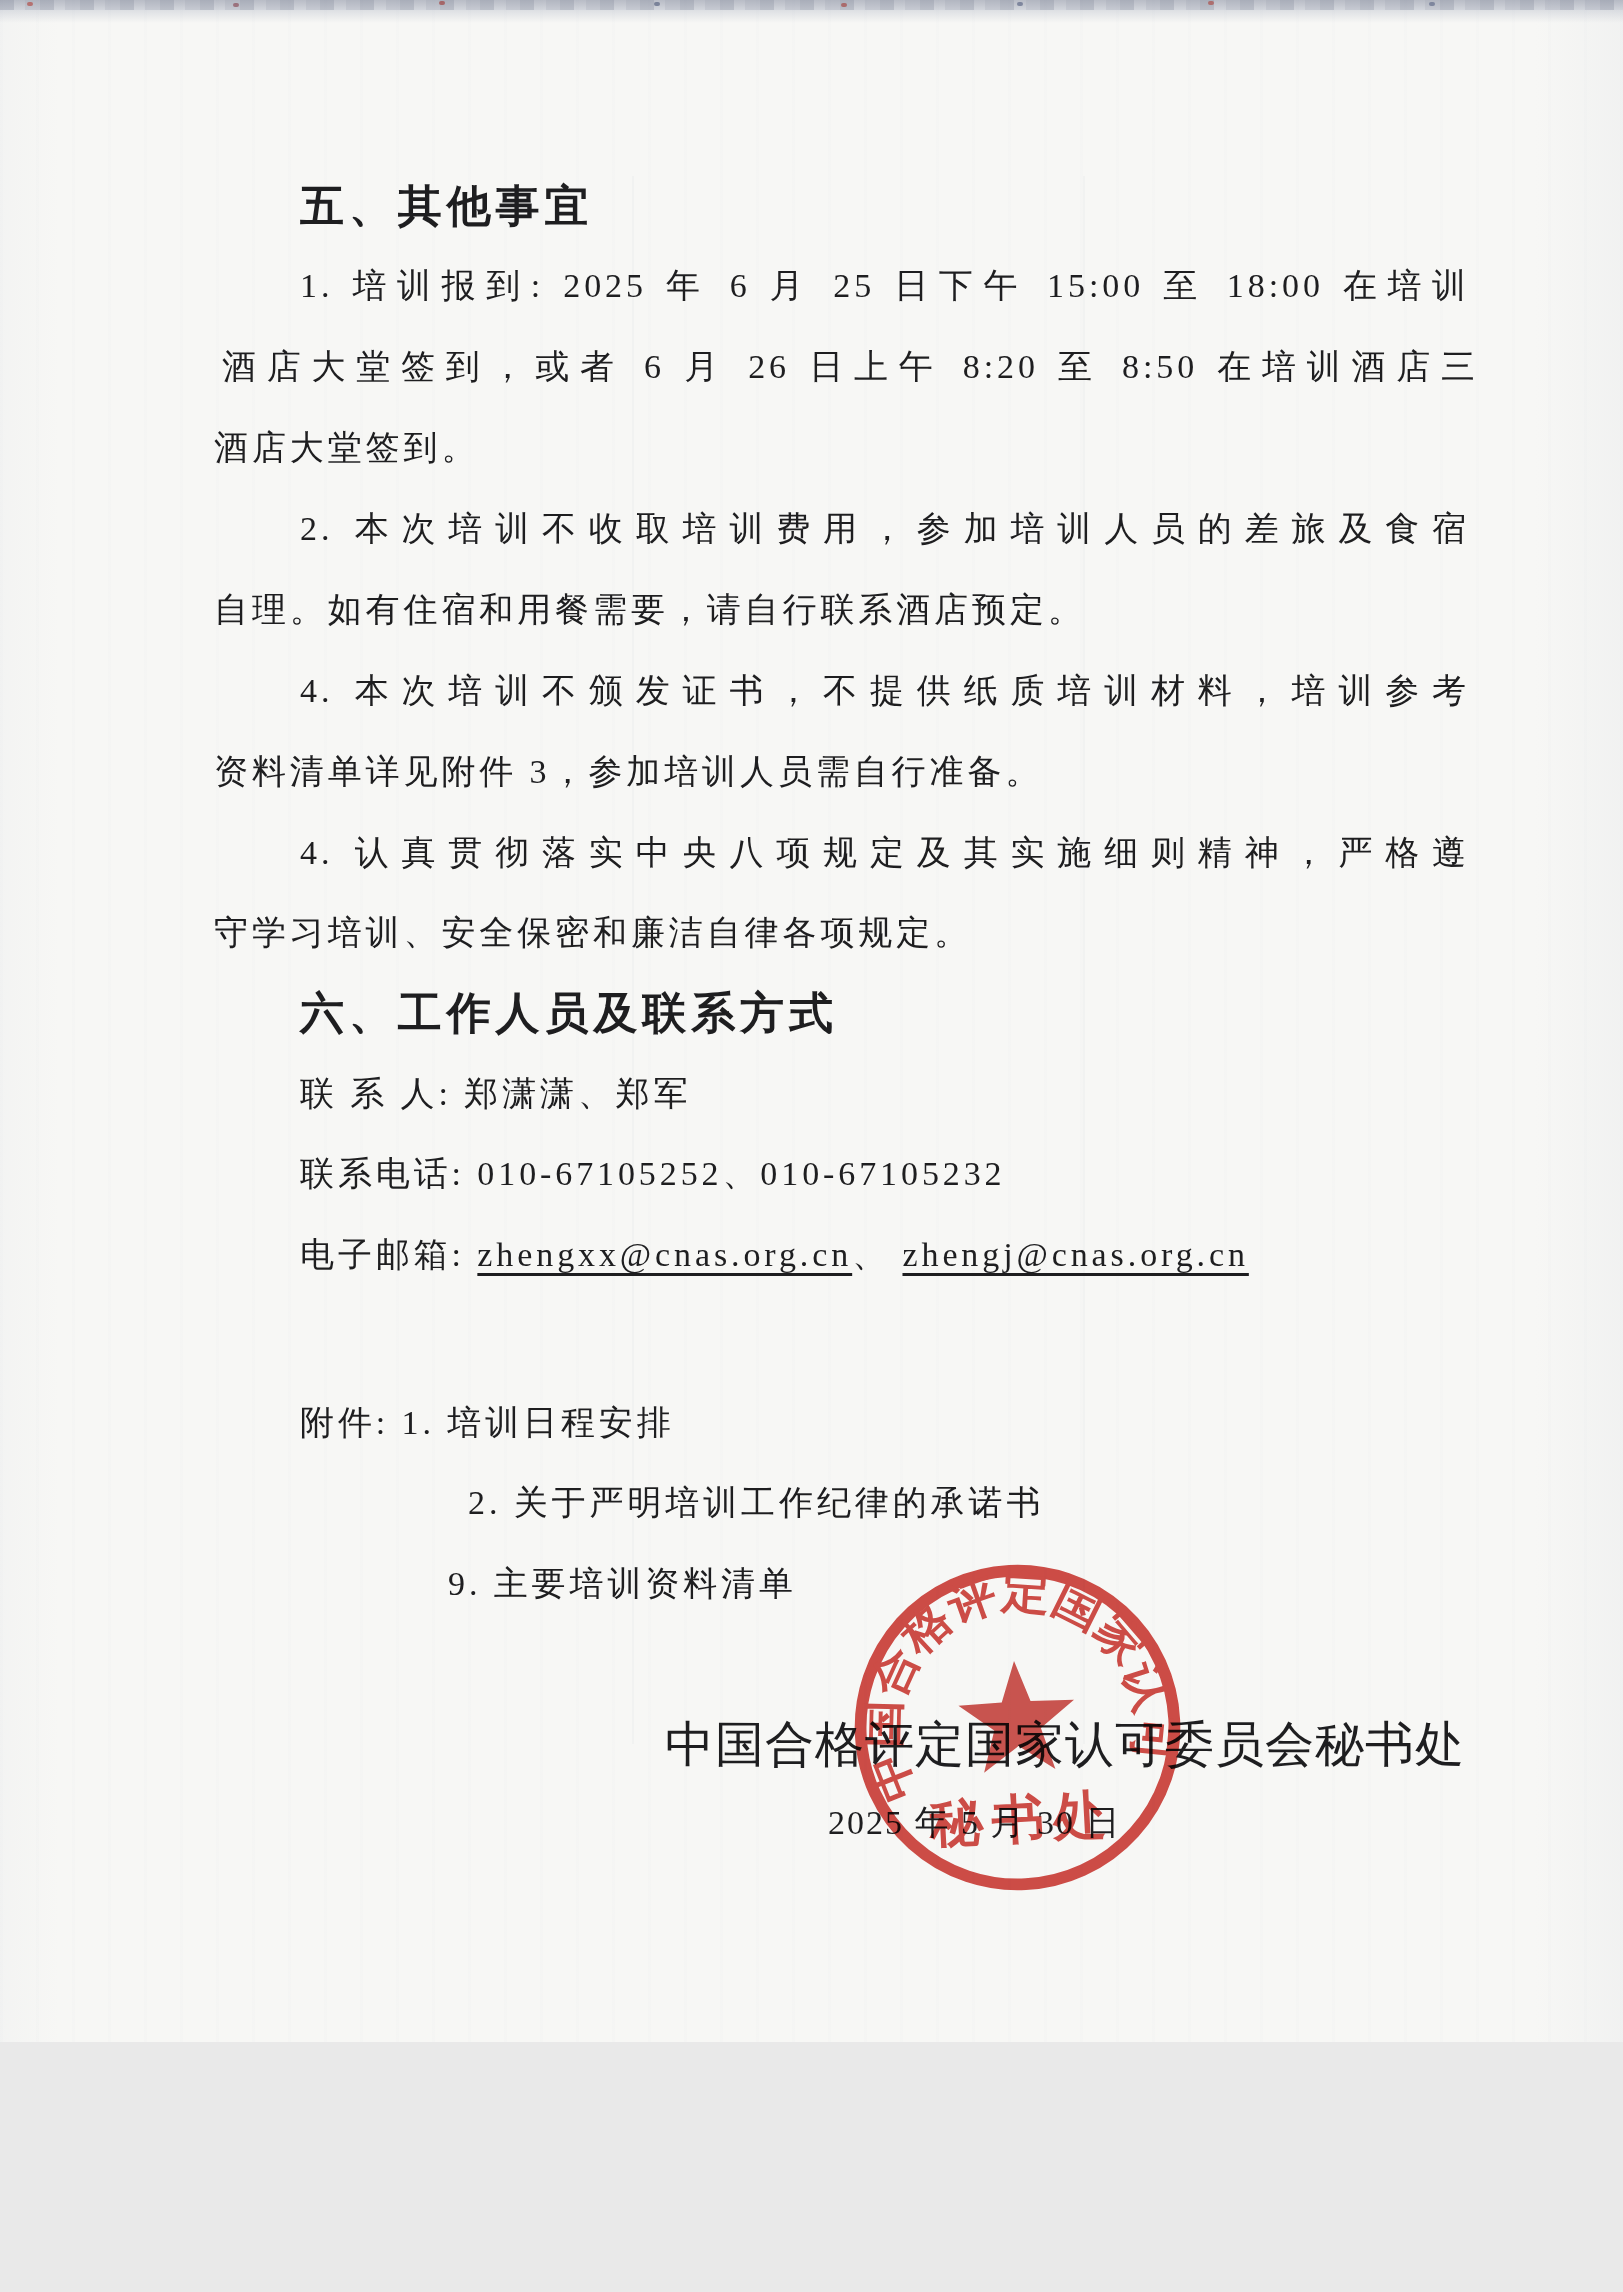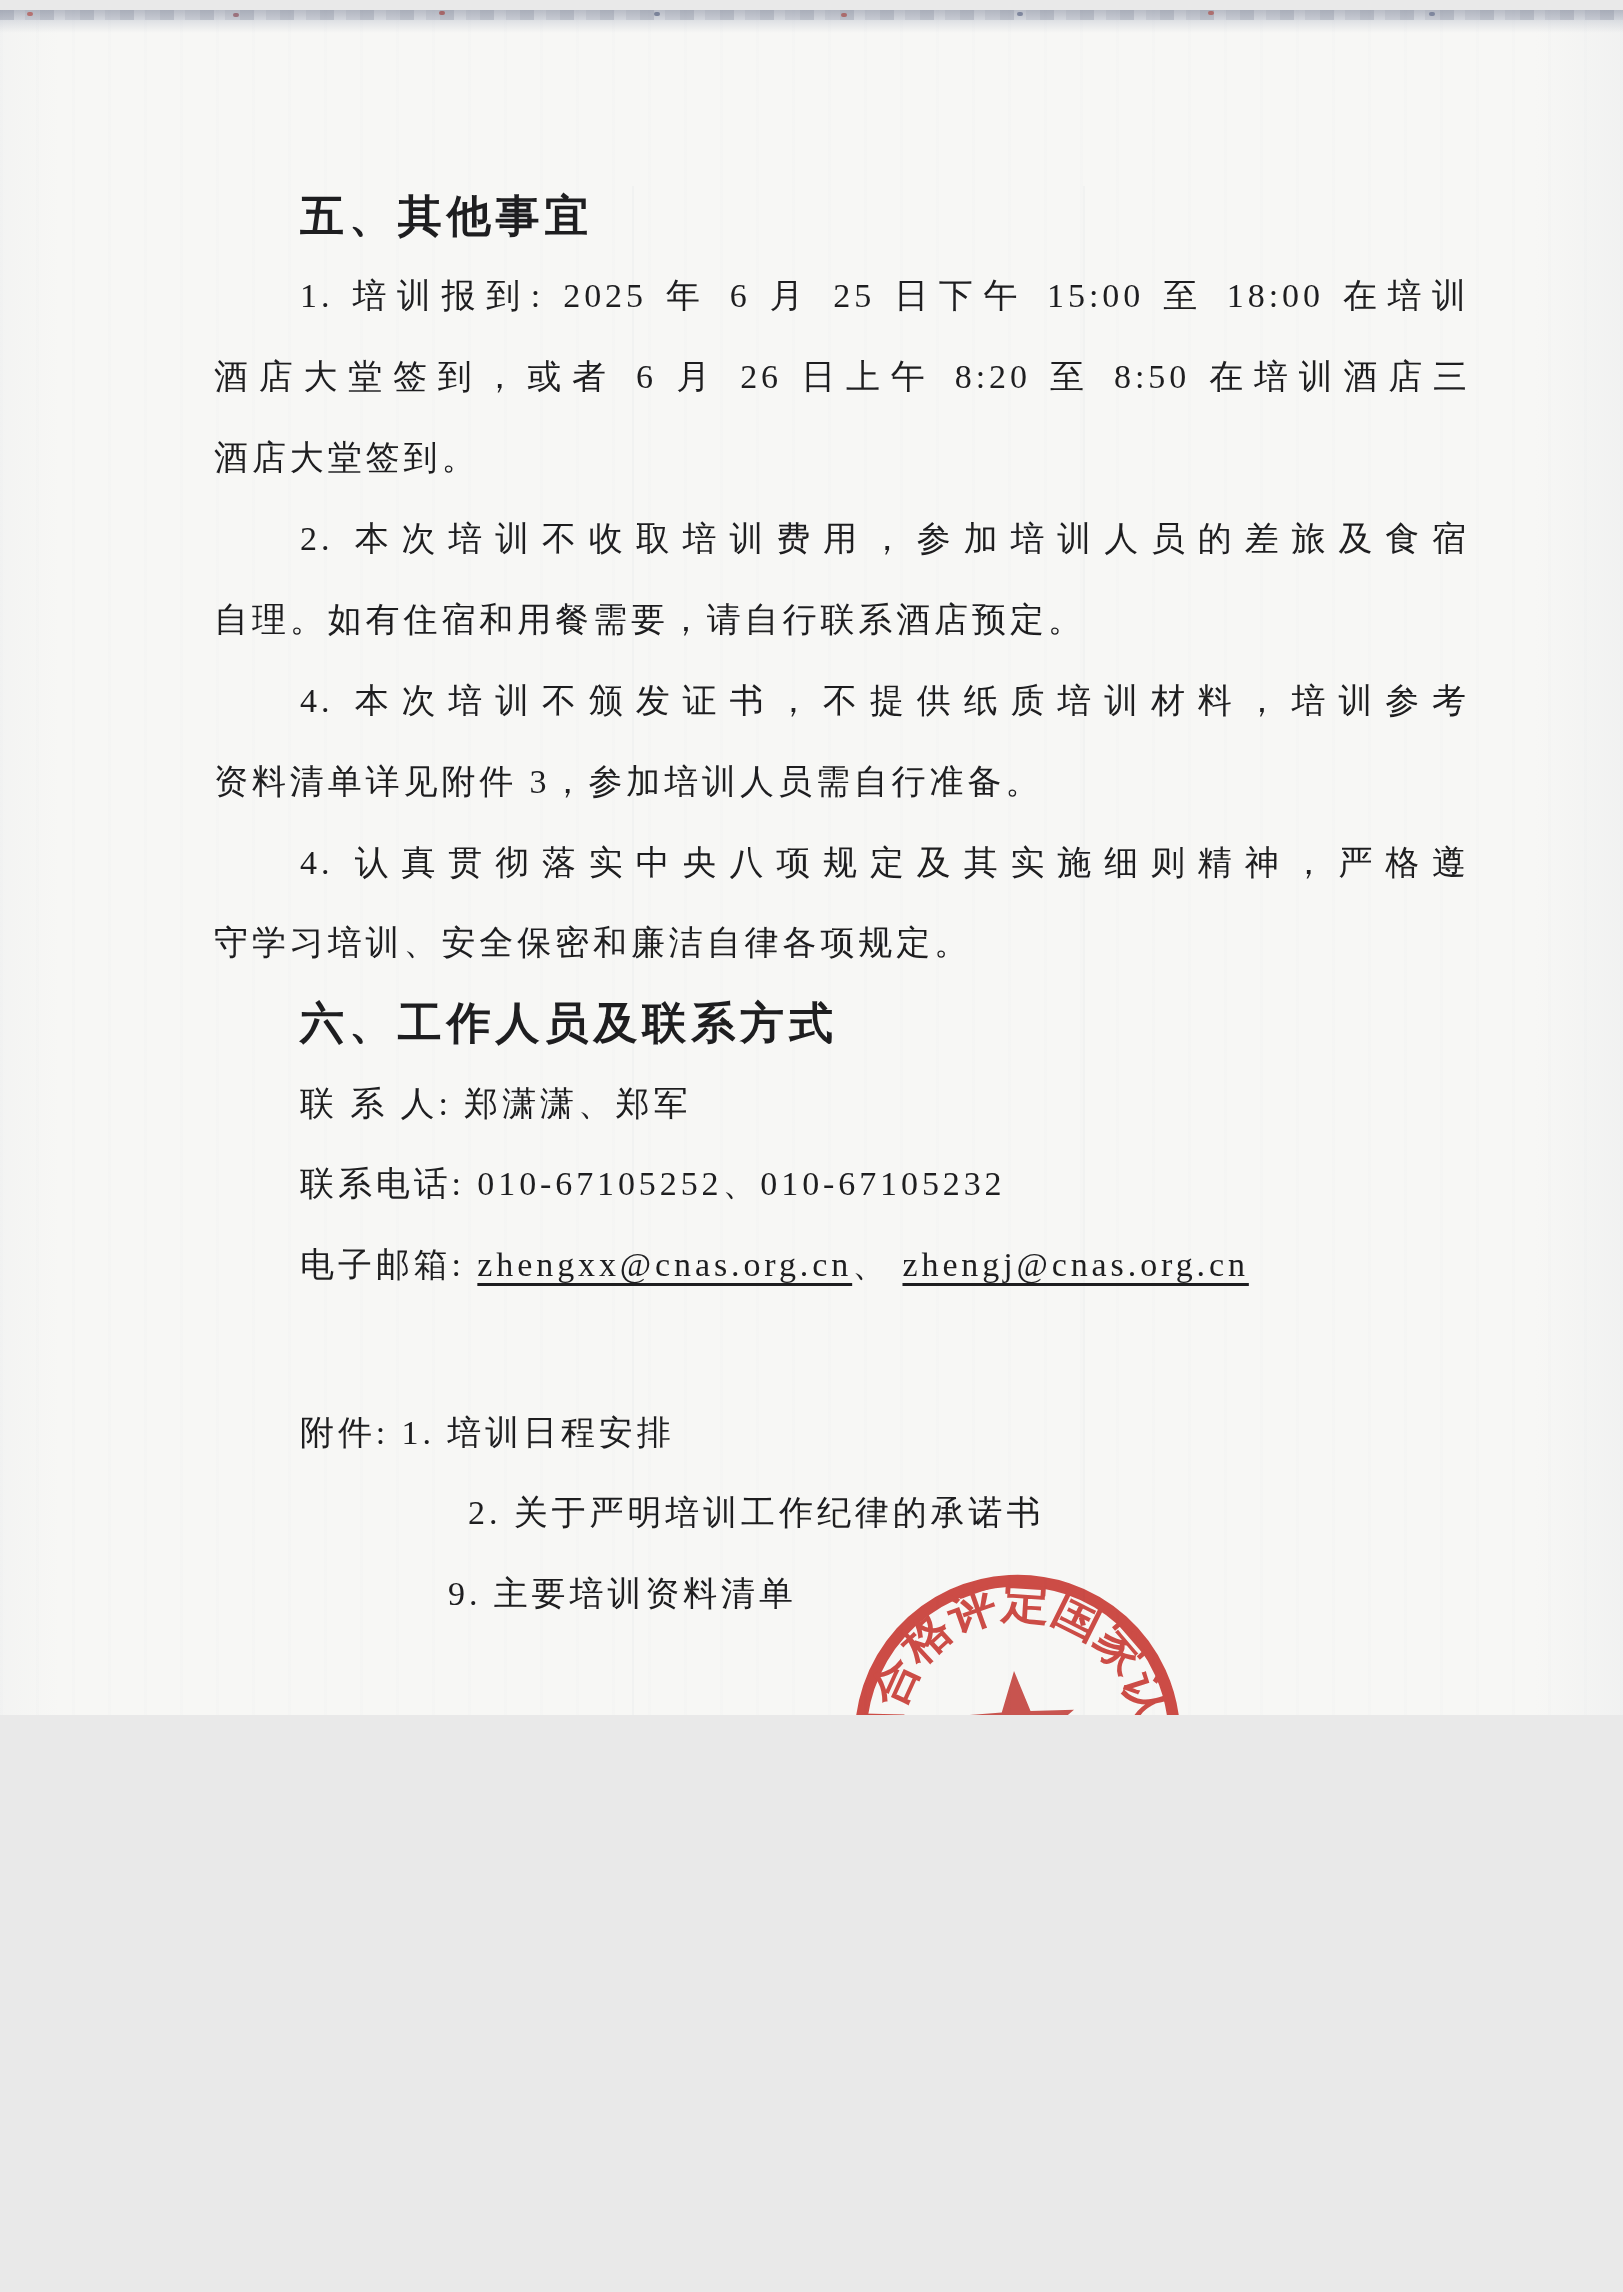--- a/index.html
+++ b/index.html
@@ -1,19 +1,19 @@
 <!DOCTYPE html>
 <html lang="zh"><head>
 <meta charset="utf-8">
 <style>
   html,body{margin:0;padding:0;background:#e9e9e9;}
   #paper{
     position:relative;
-    width:1623px;height:1705px;
-    margin:10px auto;
+    width:1623px;height:2042px;
+    margin:0 auto;
     background:
       linear-gradient(90deg, rgba(210,214,222,.10) 0px, rgba(255,255,255,0) 59px),
       linear-gradient(270deg, rgba(205,209,218,.14) 0px, rgba(255,255,255,0) 88px),
       repeating-linear-gradient(90deg, rgba(205,210,220,.05) 0 2.9px, rgba(255,255,255,0) 2.9px 36px),
       #f7f7f5;
     overflow:hidden;
     font-family:"Liberation Serif","DejaVu Serif",serif;
     color:#1e1e20;
   }
   
@@ -39,21 +39,21 @@
     position:absolute;
     font-size:34px;line-height:80px;letter-spacing:3.9px;
     white-space:nowrap;
   }
   .just{
     white-space:normal;
     text-align:justify;
     -moz-text-align-last:justify;
     text-align-last:justify;
   }
-  .w-full{left:214px;width:1257px;}
+  .w-full{left:222px;width:1257px;}
   .w-ind{left:300px;width:1170px;}
   .heading{
     font-family:"Liberation Sans","DejaVu Sans",sans-serif;
     font-weight:bold;font-size:44px;letter-spacing:4.9px;
   }
   .email{
     text-decoration:underline;
     text-decoration-thickness:2.9px;
     text-underline-offset:6.9px;
     color:#1e1e20;

